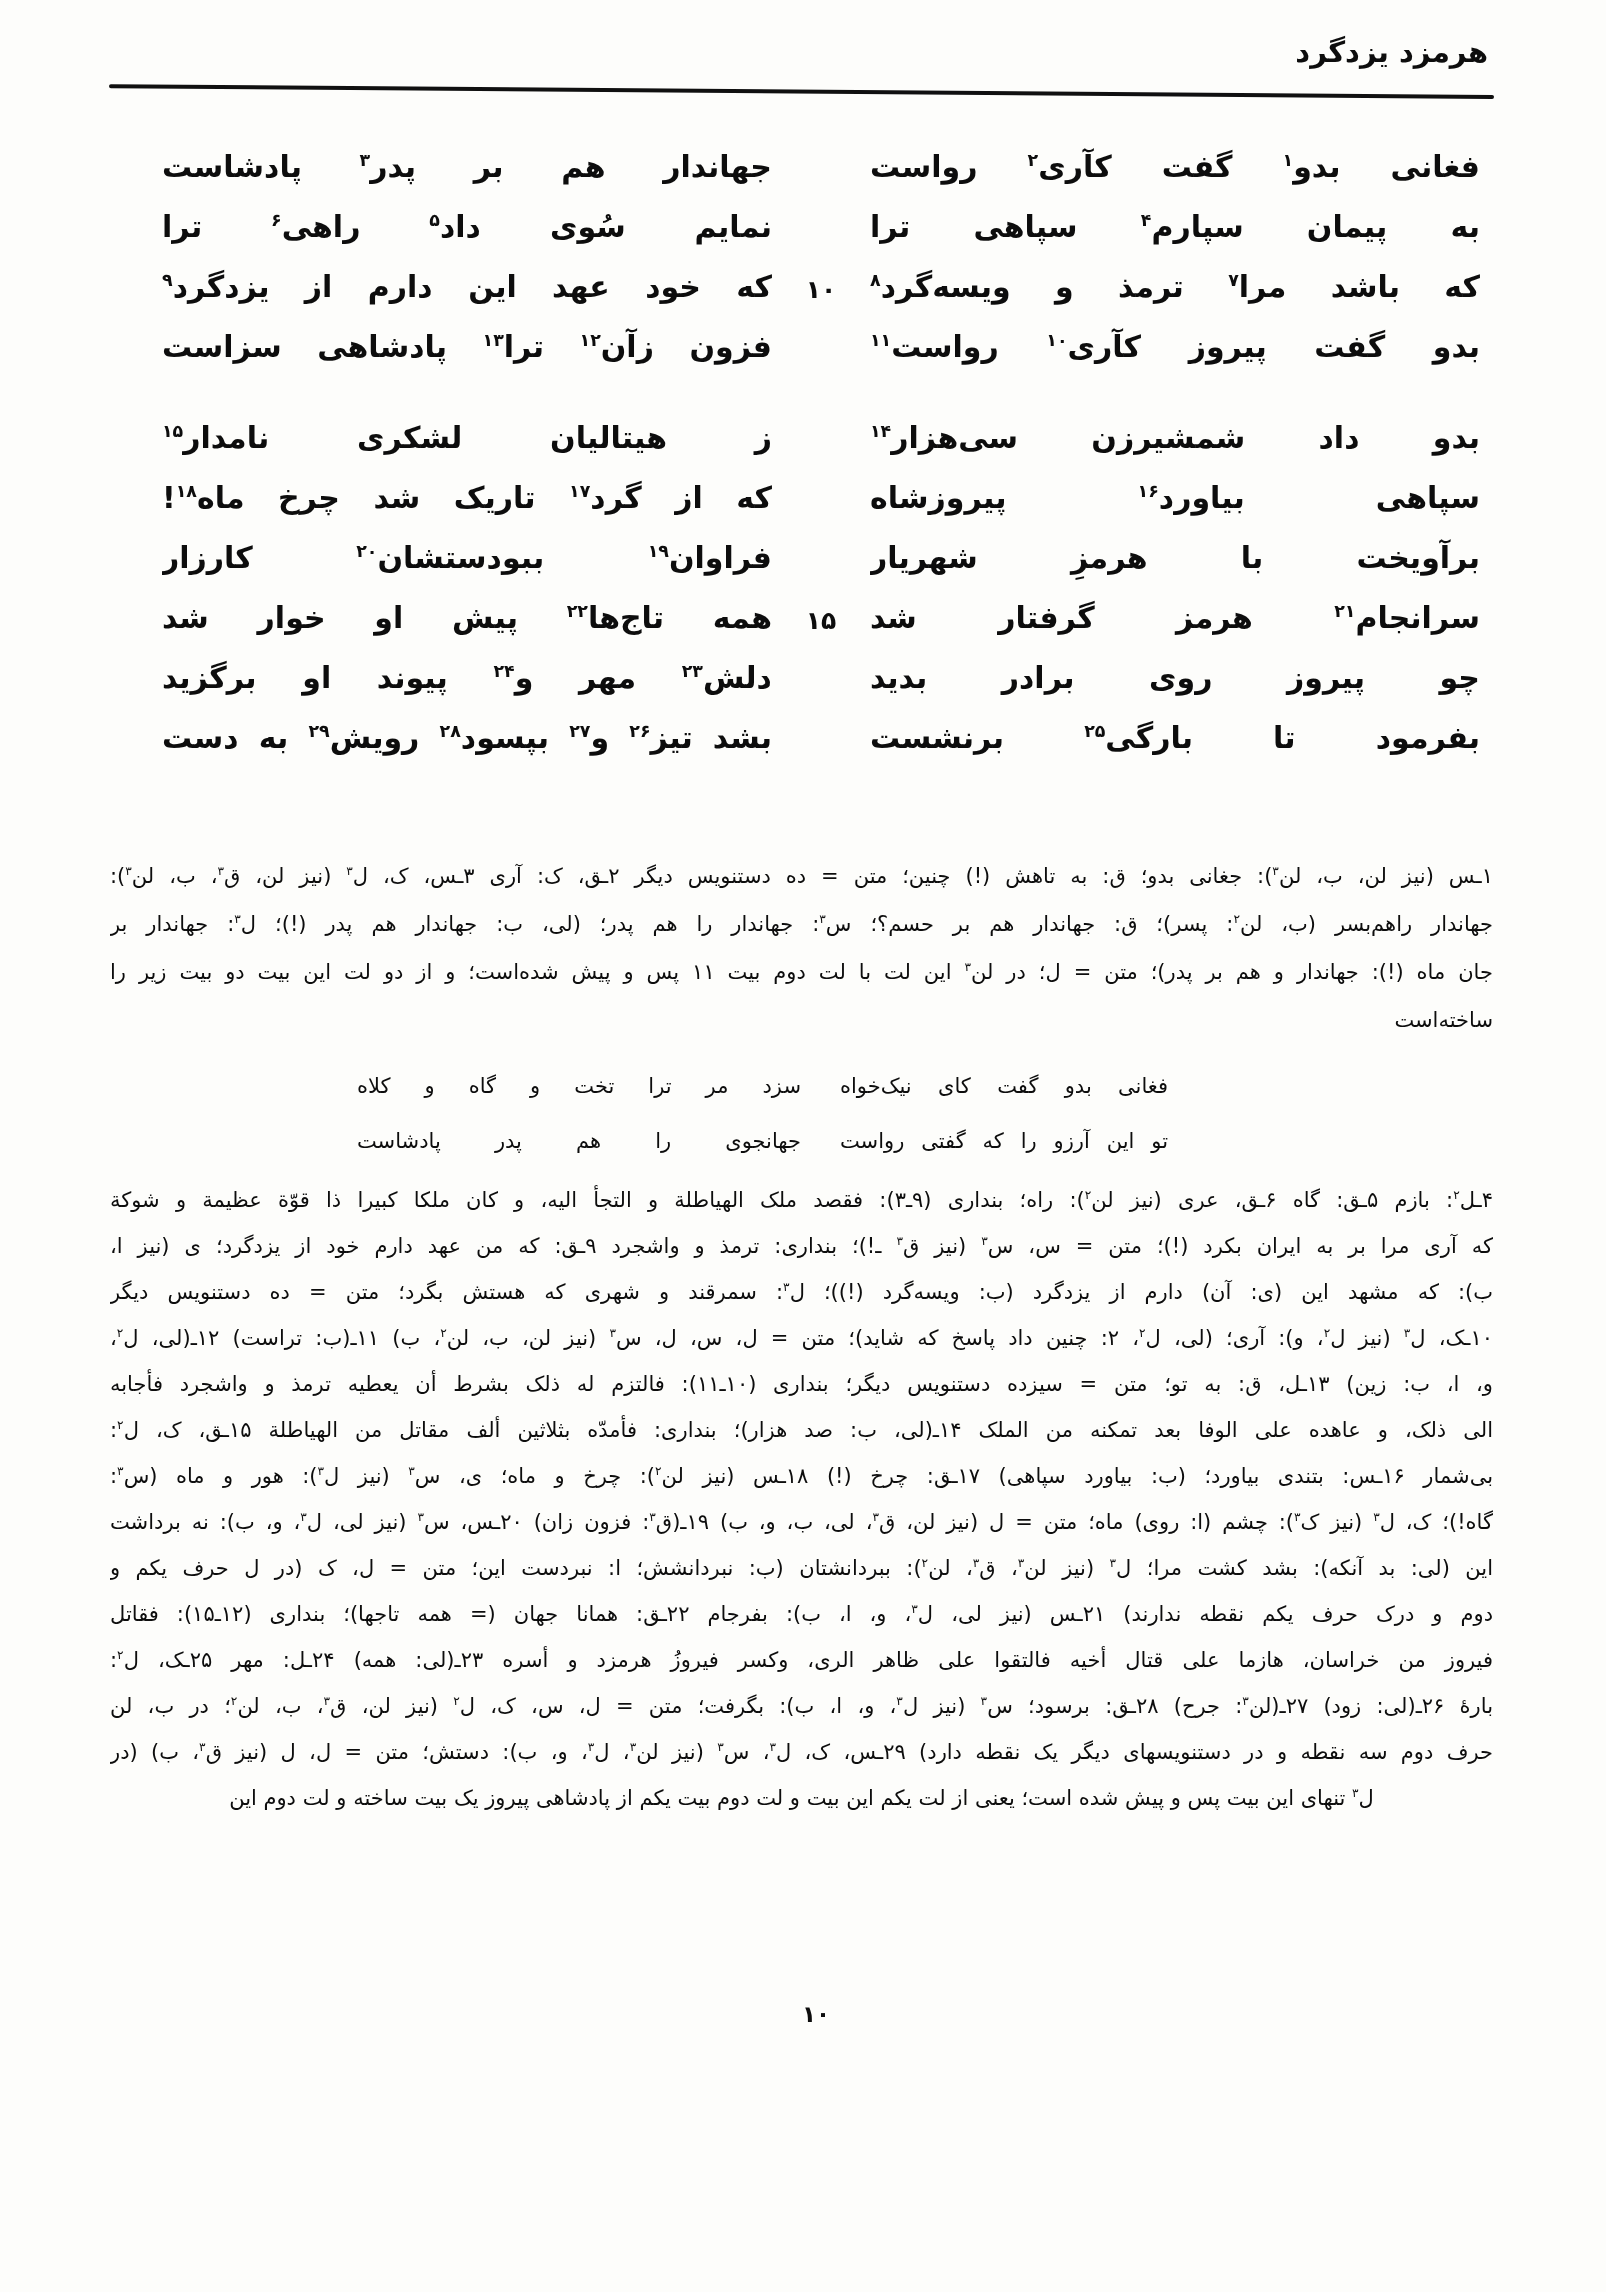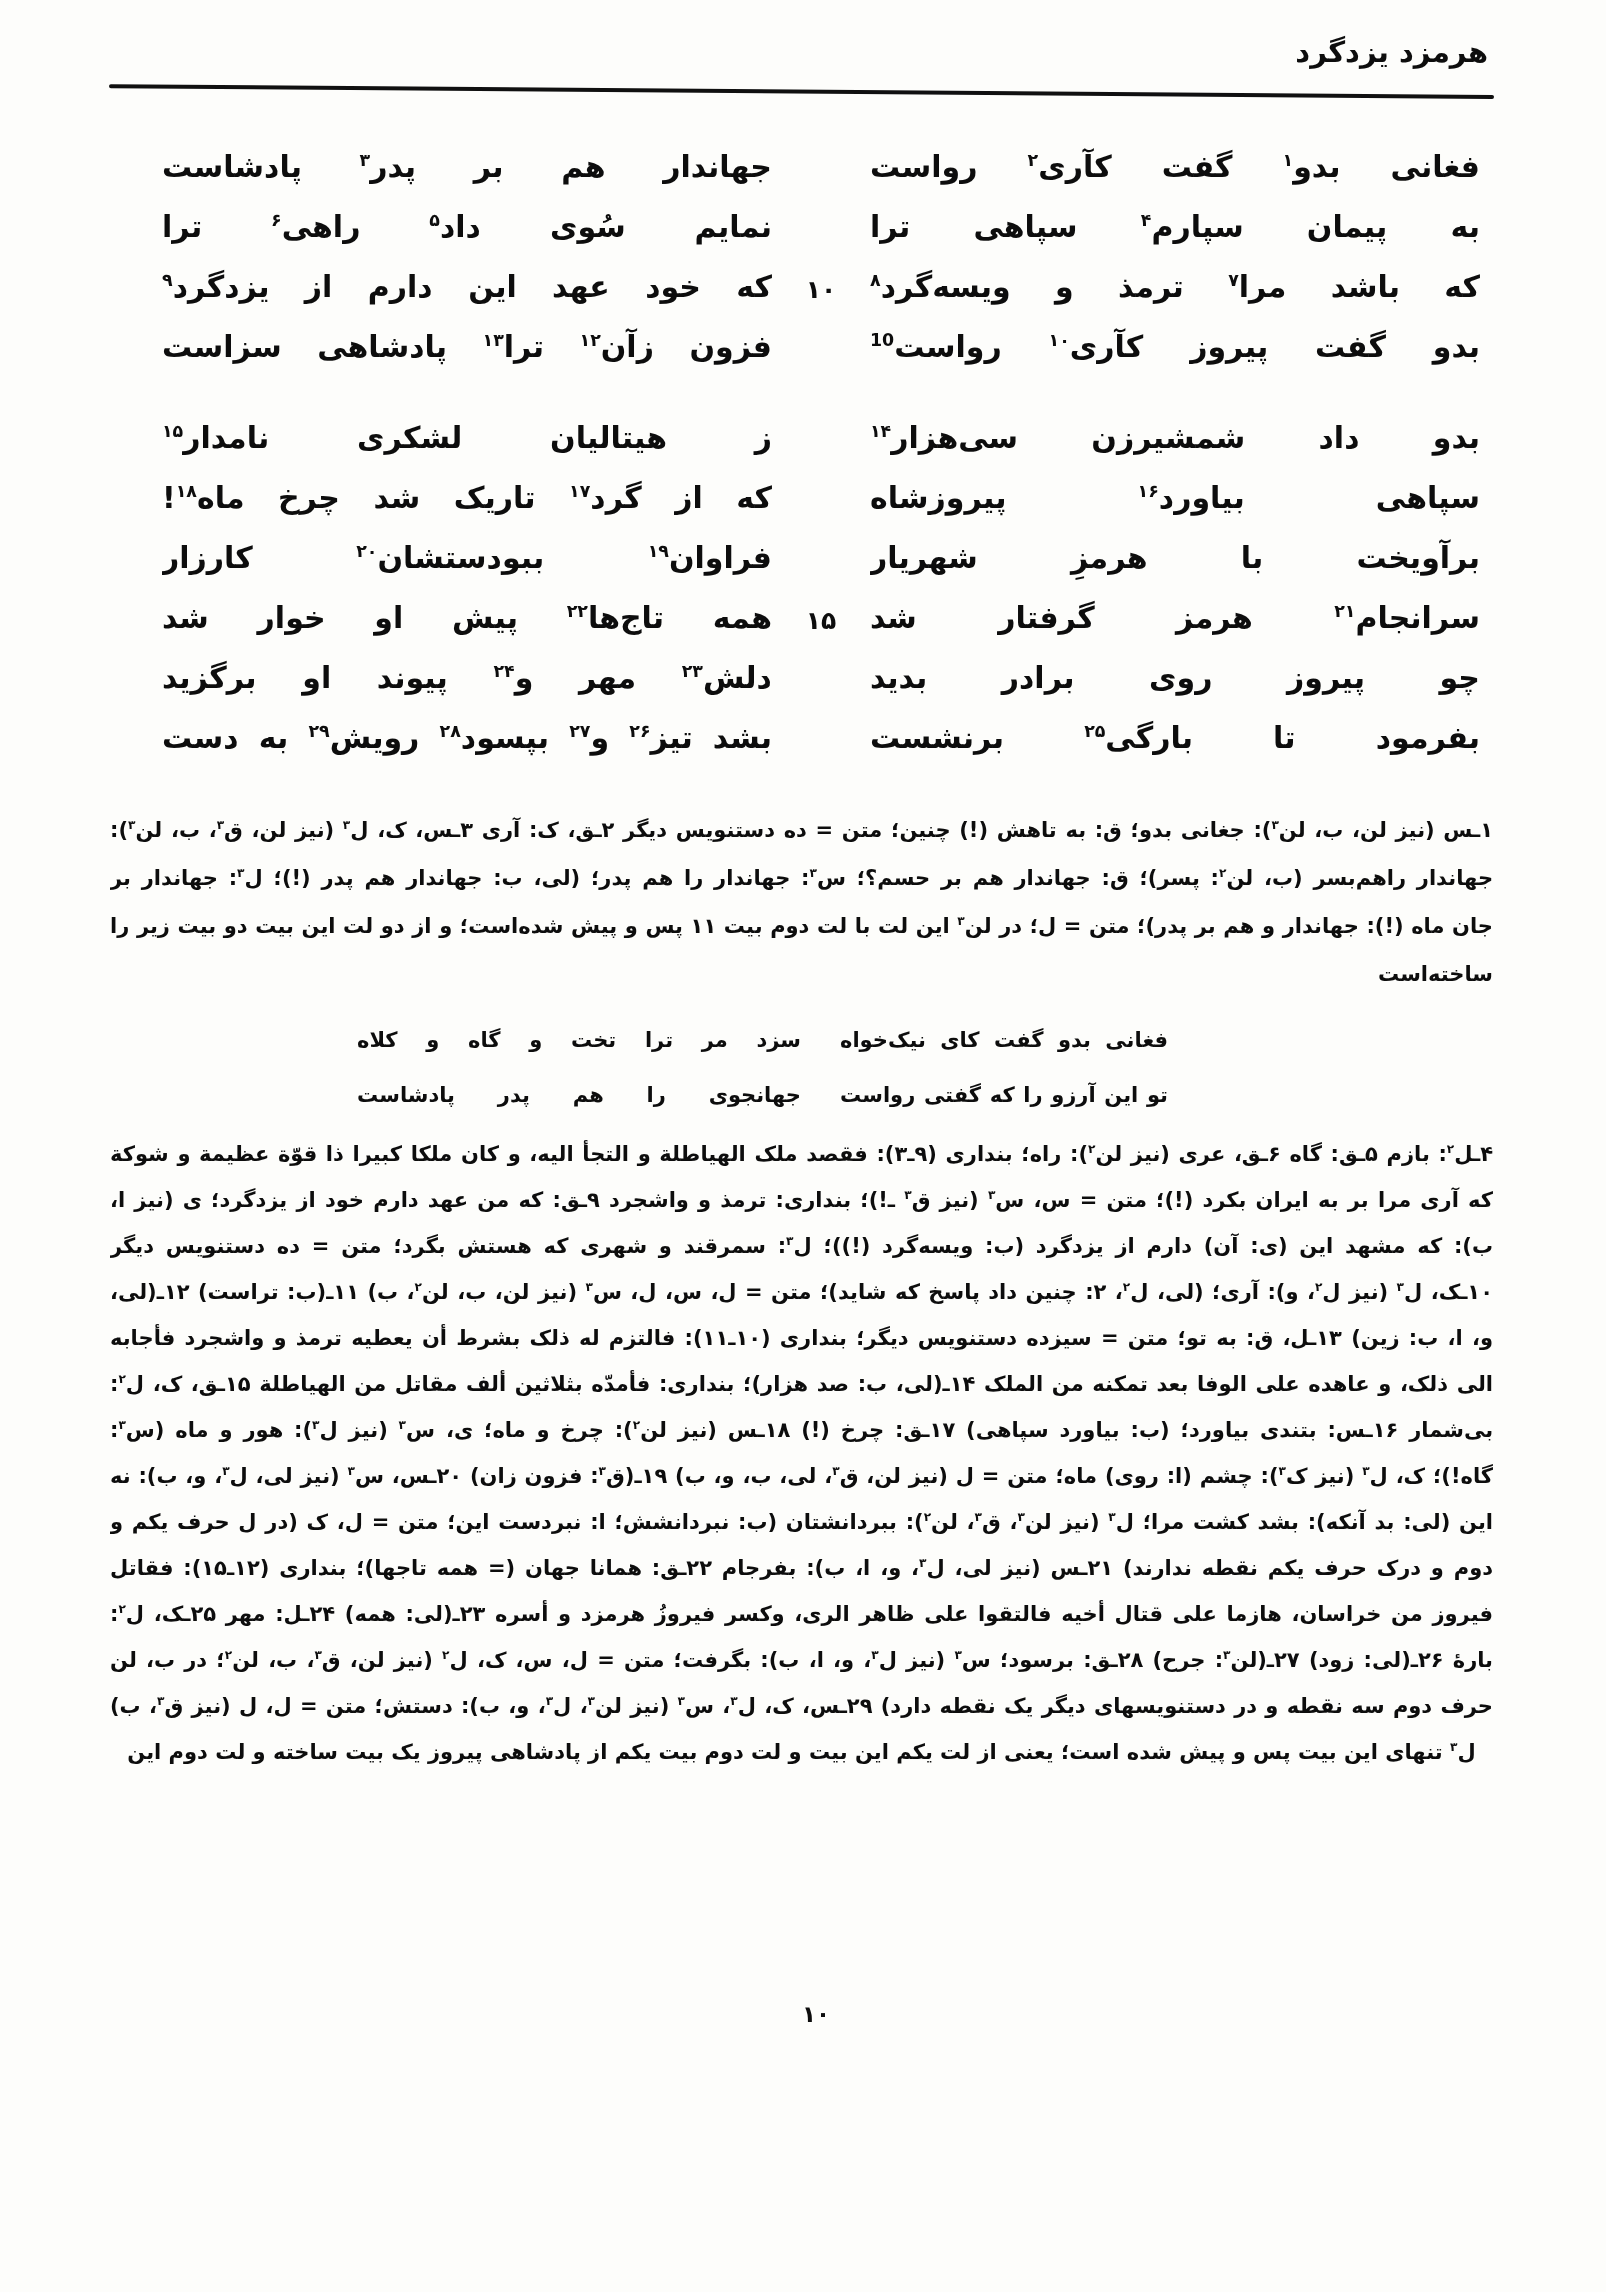--- a/index.html
+++ b/index.html
@@ -17,21 +17,21 @@
 
   
   .poem{position:absolute;top:137px;right:126px;width:1319px;font-size:30px;font-weight:700;}
   .stanza + .stanza{margin-top:31px;}
   .couplet{display:grid;grid-template-columns:610px 98px 610px;height:60px;align-items:center;}
   .hemistich{text-align:justify;text-align-last:justify;overflow:hidden;max-height:60px;line-height:60px;}
   .gutter{text-align:center;}
   .line-no{font-size:25px;font-weight:700;}
 
   
-  .apparatus{position:absolute;top:806px;right:113px;width:1383px;font-size:21px;font-weight:700;}
+  .apparatus{position:absolute;top:852px;right:113px;width:1383px;font-size:21px;font-weight:400;}
   .fn-line{text-align:justify;text-align-last:justify;overflow:hidden;}
   .fn-para1 .fn-line{height:48px;line-height:48px;}
   .fn-para2 .fn-line{height:46px;line-height:46px;}
   .fn-para1 .fn-line:last-child{text-align-last:right;}
   .fn-para2 .fn-line:last-child{text-align-last:center;}
   .fn-para2{margin-top:7.7px;}
 
   .fn-couplets{margin:15.4px 325px 0 0;width:811px;font-size:21px;}
   .fn-couplet{display:grid;grid-template-columns:328px 444px;column-gap:39px;height:55px;align-items:center;}
   .fn-hemistich{text-align:justify;text-align-last:justify;overflow:hidden;line-height:55px;}
@@ -69,21 +69,21 @@
 
         <div class="couplet">
           <div class="hemistich">که باشد مرا<sup>۷</sup> ترمذ و ویسه‌گرد<sup>۸</sup></div>
           <div class="gutter">
             <span class="line-no">۱۰</span>
           </div>
           <div class="hemistich">که خود عهد این دارم از یزدگرد<sup>۹</sup></div>
         </div>
 
         <div class="couplet">
-          <div class="hemistich">بدو گفت پیروز کآری<sup>۱۰</sup> رواست<sup>10</sup></div>
+          <div class="hemistich">بدو گفت پیروز کآری<sup>۱۰</sup> رواست<sup>۱۱</sup></div>
           <div class="gutter">
             <span class="line-no"></span>
           </div>
           <div class="hemistich">فزون زآن<sup>۱۲</sup> ترا<sup>۱۳</sup> پادشاهی سزاست</div>
         </div>
       </section>
     <section class="stanza">
 
         <div class="couplet">
           <div class="hemistich">بدو داد شمشیرزن سی‌هزار<sup>۱۴</sup></div>

